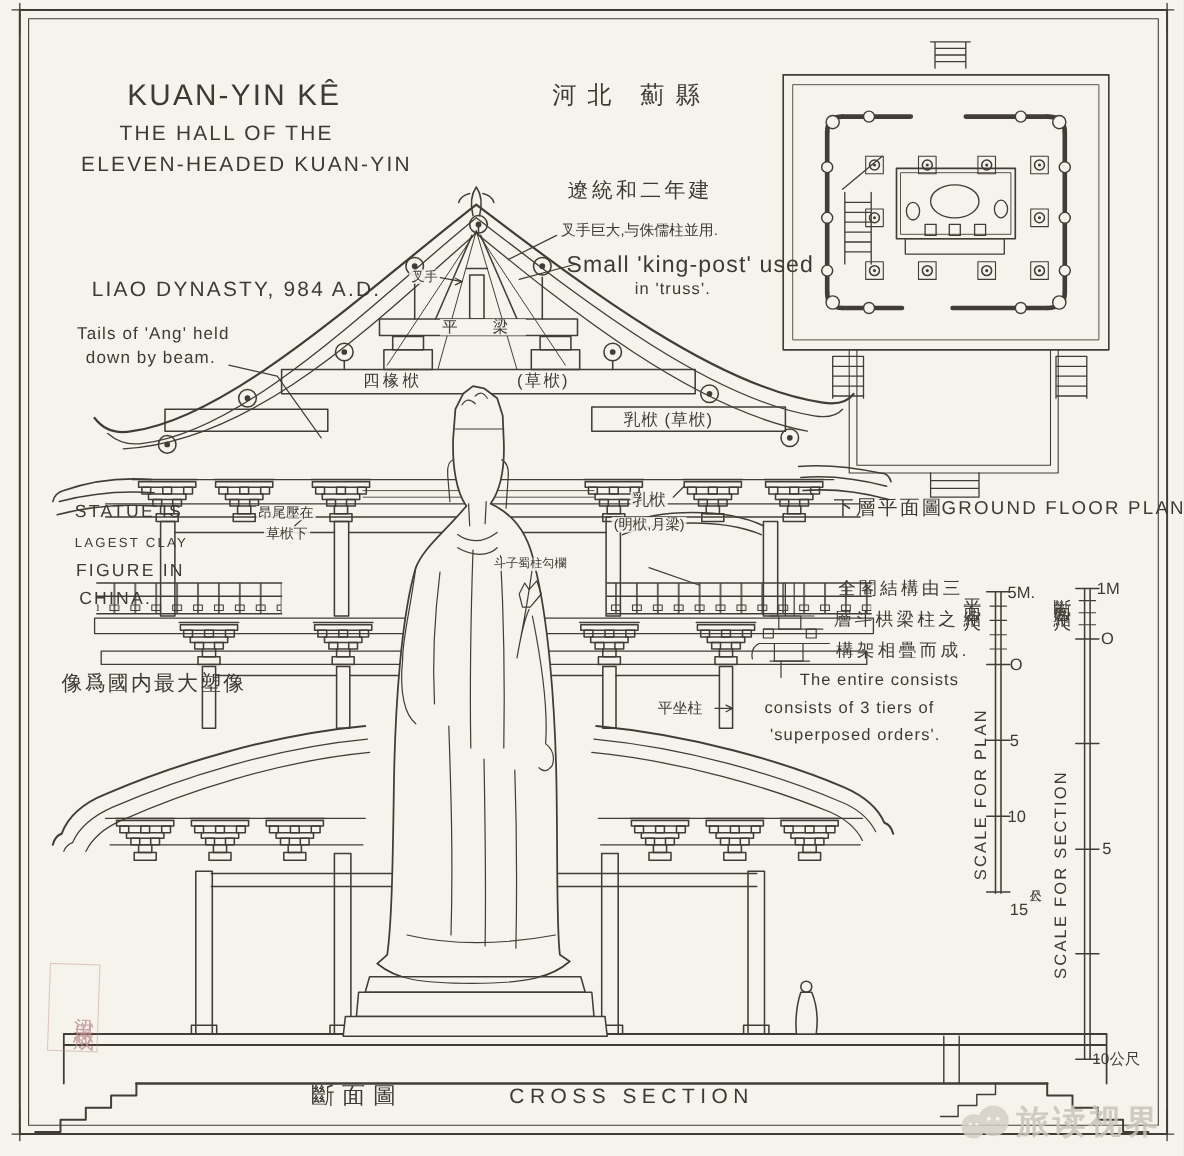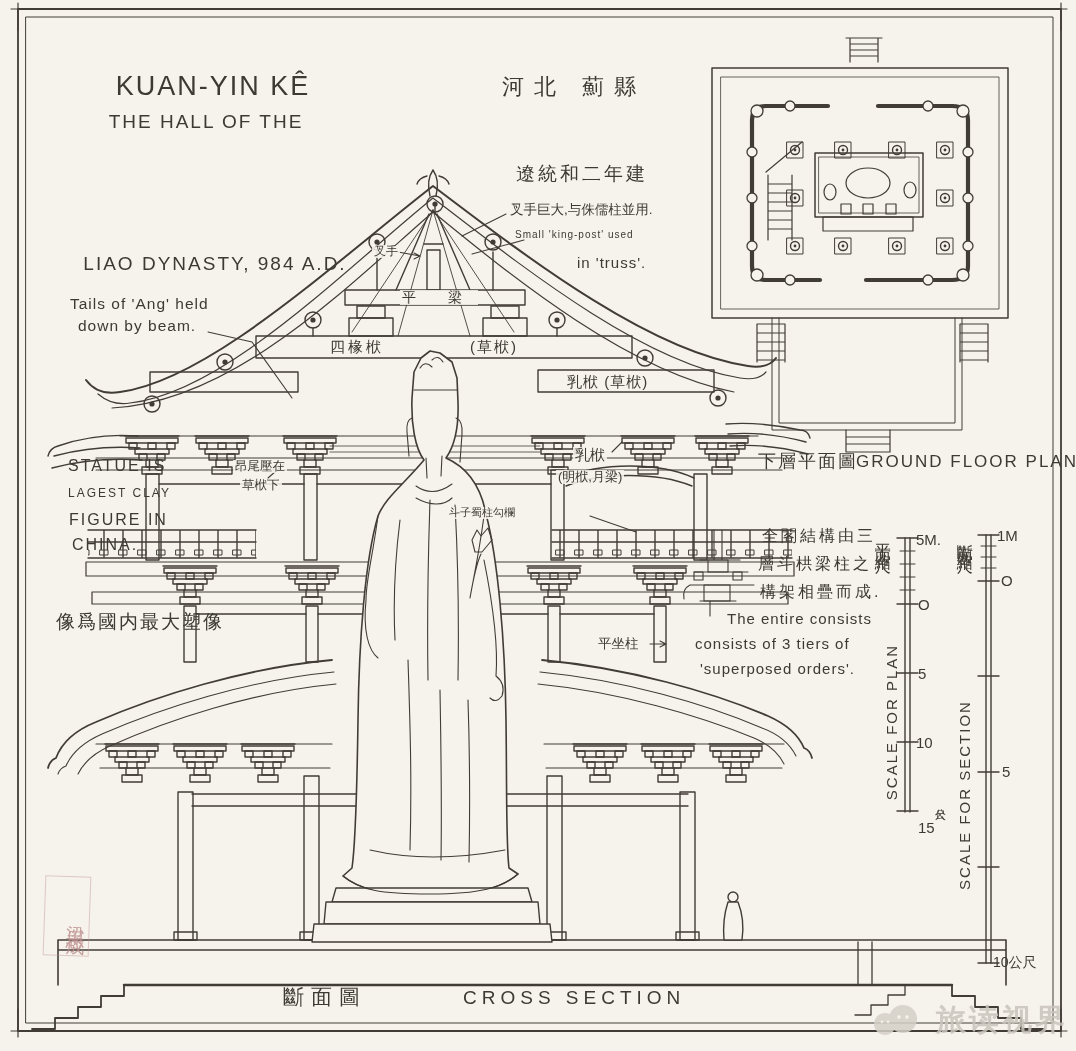--- a/index.html
+++ b/index.html
@@ -9,21 +9,21 @@
   .txt{position:absolute;white-space:nowrap;line-height:1.05;color:#3d3a33;}
   .ctr{transform:translateX(-50%);}
   .lbl{background:rgba(246,243,236,.88);padding:0 2px;}
   .vcjk{writing-mode:vertical-rl;letter-spacing:5px;}
   .rot{transform:rotate(-90deg);text-align:center;letter-spacing:2px;}
   .hand{letter-spacing:1px;}
   .caps{letter-spacing:2px;}
   .seal{position:absolute;left:44px;top:876px;width:46px;height:80px;border:1.5px solid rgba(189,142,142,.55);
         color:#bd8e8e;writing-mode:vertical-rl;font-size:19px;letter-spacing:6px;text-align:center;
         transform:rotate(2deg);opacity:.8;padding-top:4px;box-sizing:border-box;}
-  .wm{position:absolute;left:870px;top:1000px;display:flex;align-items:center;gap:14px;opacity:.85;}
+  .wm{position:absolute;left:870px;top:1000px;display:flex;align-items:center;gap:2px;opacity:.85;}
   .wm-text{font-size:30px;color:#c9c5bc;letter-spacing:3px;font-weight:bold;}
 </style>
 </head>
 <body>
 
 <div class="canvas">
 
 <svg class="art" width="1076" height="1051" viewBox="0 0 1076 1051" stroke="#413d36" fill="none" stroke-width="1.4" stroke-linecap="round" stroke-linejoin="round">
   <defs>
     <g id="disc">
@@ -316,33 +316,34 @@
     <path d="M398,252 L420,256 M420,256 l-6,-3 M420,256 l-6,3"></path>
     <path d="M612,452 L622,442"></path>
     <path d="M268,478 L284,464"></path>
     <path d="M590,516 L636,532"></path>
     <path d="M650,644 L666,644 M666,644 l-6,-3 M666,644 l-6,3"></path>
   </g>
 </svg>
 
 <div class="txt ctr caps" style="left:213px;top:72px;font-size:27px;">KUAN-YIN KÊ</div>
 <div class="txt ctr caps" style="left:206px;top:112px;font-size:19px;">THE HALL OF THE</div>
+<div class="txt ctr caps" style="left:224px;top:140px;font-size:19px;">ELEVEN-HEADED KUAN-YIN</div>
 <div class="txt ctr caps" style="left:215px;top:210px;font-size:19px;margin-top:44px;">LIAO DYNASTY, 984 A.D.</div>
 
 <div class="txt ctr" style="left:574px;top:75px;font-size:22px;letter-spacing:10px;">河北 薊縣</div>
 <div class="txt ctr" style="left:582px;top:164px;font-size:19px;letter-spacing:3px;">遼統和二年建</div>
 
 <div class="txt" style="left:758px;top:452px;font-size:18px;letter-spacing:2px;">下層平面圖</div>
 <div class="txt caps" style="left:856px;top:453px;font-size:17px;">GROUND FLOOR PLAN</div>
 
 <div class="txt hand" style="left:70px;top:296px;font-size:15.5px;">Tails of 'Ang' held</div>
 <div class="txt hand" style="left:78px;top:318px;font-size:15.5px;">down by beam.</div>
 
 <div class="txt lbl" style="left:508px;top:203px;font-size:13.5px;">叉手巨大,与侏儒柱並用.</div>
-<div class="txt hand" style="left:515px;top:230px;font-size:10px;">Small 'king-post' used</div>
+<div class="txt hand" style="left:515px;top:230px;font-size:21px;">Small 'king-post' used</div>
 <div class="txt hand" style="left:577px;top:255px;font-size:15px;">in 'truss'.</div>
 
 <div class="txt caps" style="left:68px;top:458px;font-size:16px;">STATUE IS</div>
 <div class="txt caps" style="left:68px;top:487px;font-size:12px;">LAGEST CLAY</div>
 <div class="txt caps" style="left:69px;top:512px;font-size:16px;">FIGURE IN</div>
 <div class="txt caps" style="left:72px;top:537px;font-size:16px;">CHINA.</div>
 <div class="txt" style="left:56px;top:612px;font-size:19px;letter-spacing:2px;">像爲國内最大塑像</div>
 
 <div class="txt" style="left:762px;top:528px;font-size:16px;letter-spacing:3px;">全閣結構由三</div>
 <div class="txt" style="left:758px;top:556px;font-size:16px;letter-spacing:3px;">層斗栱梁柱之</div>

